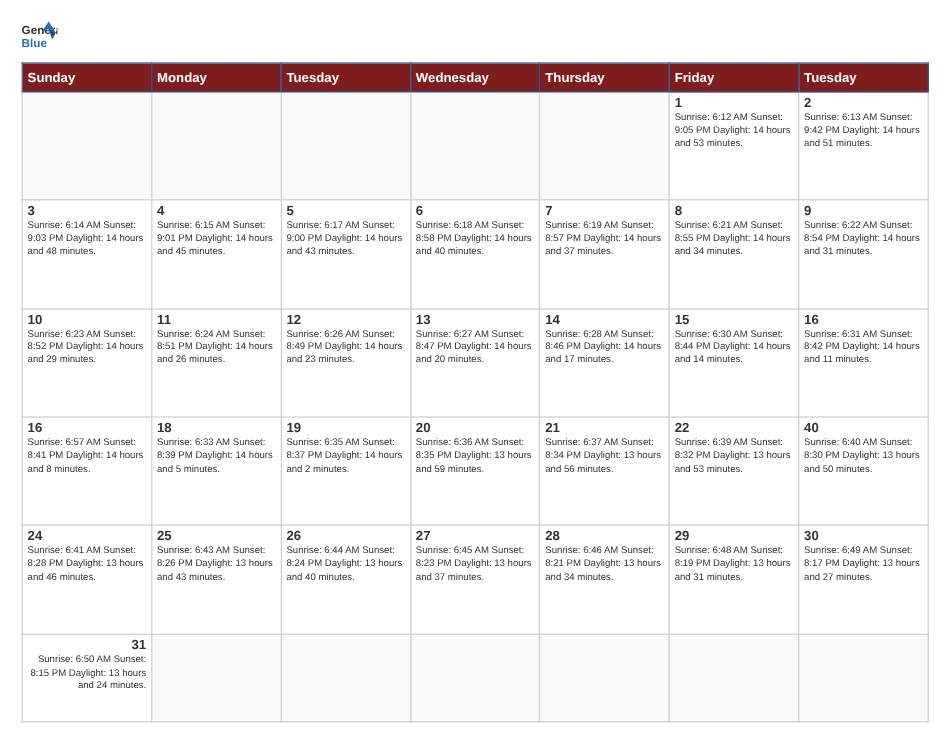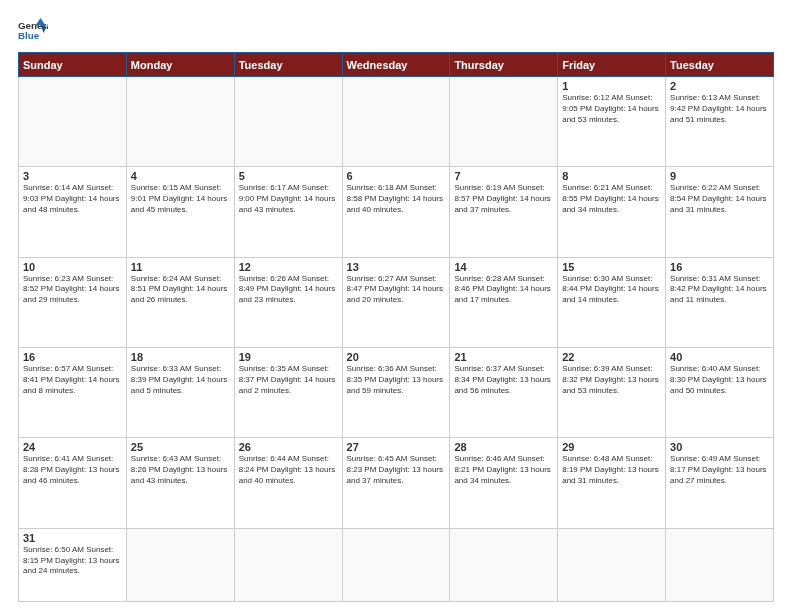--- a/index.html
+++ b/index.html
@@ -80,20 +80,21 @@
     .day-info {
       font-size: 8px;
       line-height: 1.35;
       color: #333;
     }
     .empty {
       background: #f9f9f9;
     }
     .last-row td {
       height: 60px;
+      text-align: right;
     }
   </style>
 </head>
 <body>
 
 <div class="page">
   <div class="header">
     <div class="logo">
       <svg class="logo-icon" viewBox="0 0 40 36" xmlns="http://www.w3.org/2000/svg">
         <text x="0" y="16" font-size="13" font-weight="bold" fill="#333" font-family="Arial">General</text>

